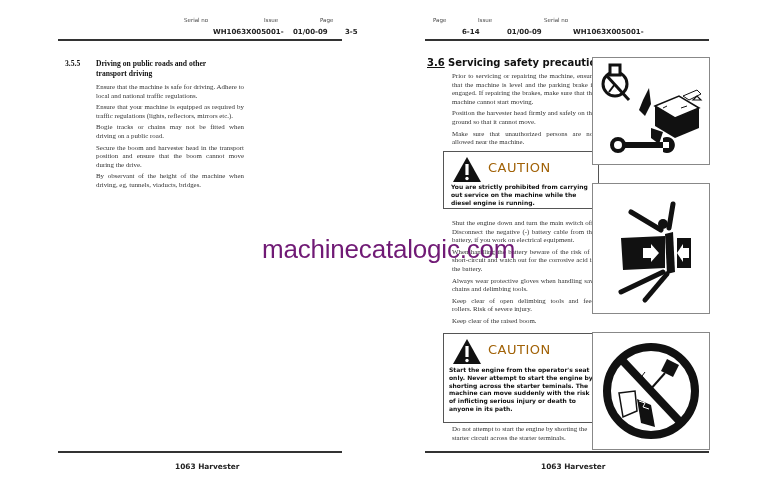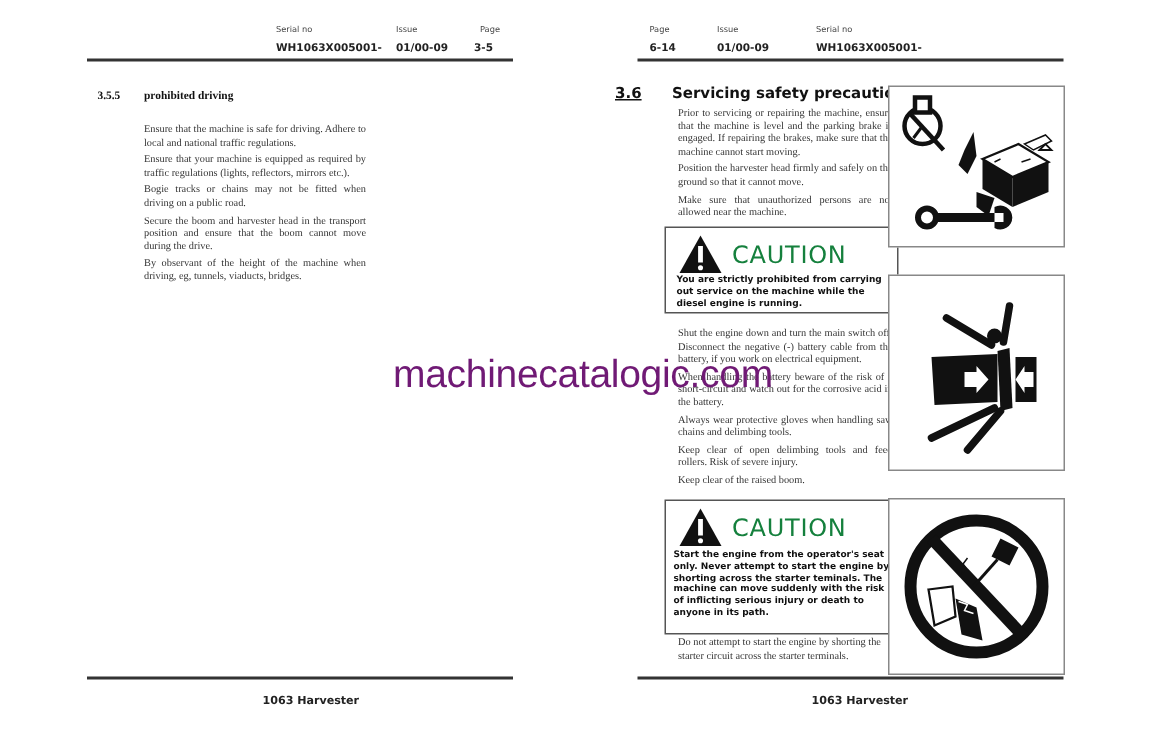--- a/index.html
+++ b/index.html
@@ -1,46 +1,47 @@
 <!DOCTYPE html>
 <html><head>
 <meta charset="utf-8">
 <style>
   html,body{margin:0;padding:0;background:#fff;}
   body{width:768px;height:497px;position:relative;overflow:hidden;font-family:"DejaVu Serif",serif;color:#222;}
   .abs{position:absolute;}
   .hdr-lbl{font-family:"DejaVu Sans",sans-serif;font-size:5.5px;color:#444;}
-  .hdr-val{font-family:"DejaVu Sans",sans-serif;font-size:7px;font-weight:bold;color:#222;}
+  .hdr-val{font-family:"DejaVu Sans",sans-serif;font-size:7px;font-weight:bold;color:#222;margin-left:29px;}
   .rule{position:absolute;height:2px;background:#333;}
   .h2{font-family:Liberation Serif, serif;font-weight:bold;font-size:7.6px;color:#111;line-height:9.5px;}
   .h1{font-family:"DejaVu Sans",sans-serif;font-weight:bold;font-size:10px;color:#111;}
   .para{font-family:"Liberation Serif",serif;font-size:6.9px;line-height:8.6px;color:#333;text-align:justify;margin:0 0 3px 0;}
   .caution{position:absolute;border:1px solid #555;background:#fff;}
-  .caution .ctitle{font-family:"DejaVu Sans",sans-serif;font-size:16px;font-weight:500;color:#15803d;position:absolute;letter-spacing:0.5px;}
+  .caution .ctitle{font-family:"DejaVu Sans",sans-serif;font-size:13px;font-weight:500;color:#a16207;position:absolute;letter-spacing:0.5px;}
   .caution .ctext{font-family:"DejaVu Sans",sans-serif;font-size:6px;font-weight:bold;line-height:7.8px;color:#111;position:absolute;}
   .pic{position:absolute;border:1px solid #888;background:#fff;}
   .footer{font-family:"DejaVu Sans",sans-serif;font-weight:bold;font-size:7.4px;color:#222;}
   .watermark{font-family:"Liberation Sans",sans-serif;font-weight:normal;font-size:26px;color:#701a75;letter-spacing:-0.2px;}
 </style>
 </head>
 <body>
 
 <div>
 
   <div class="abs hdr-lbl" style="left:184px;top:17px;">Serial no</div>
   <div class="abs hdr-val" style="left:184px;top:28px;">WH1063X005001-</div>
   <div class="abs hdr-lbl" style="left:264px;top:17px;">Issue</div>
   <div class="abs hdr-val" style="left:264px;top:28px;">01/00-09</div>
   <div class="abs hdr-lbl" style="left:320px;top:17px;">Page</div>
   <div class="abs hdr-val" style="left:316px;top:28px;">3-5</div>
   <div class="rule" style="left:58px;top:39px;width:284px;"></div>
 
   <div class="abs h2" style="left:65px;top:59px;">3.5.5</div>
   <div class="abs h2" style="left:96px;top:59px;width:180px;">
-    <div>prohibited driving</div>
+    <div>Driving on public roads and other</div>
+    <div>transport driving</div>
   </div>
   <div class="abs" style="left:96px;top:83px;width:148px;">
     <p class="para">Ensure that the machine is safe for driving. Adhere to local and national traffic regulations.</p>
     <p class="para">Ensure that your machine is equipped as required by traffic regulations (lights, reflectors, mirrors etc.).</p>
     <p class="para">Bogie tracks or chains may not be fitted when driving on a public road.</p>
     <p class="para">Secure the boom and harvester head in the transport position and ensure that the boom cannot move during the drive.</p>
     <p class="para">By observant of the height of the machine when driving, eg, tunnels, viaducts, bridges.</p>
   </div>
 
   <div class="rule" style="left:58px;top:451px;width:284px;"></div>
@@ -50,21 +51,21 @@
 <div>
 
   <div class="abs hdr-lbl" style="left:433px;top:17px;">Page</div>
   <div class="abs hdr-val" style="left:433px;top:28px;">6-14</div>
   <div class="abs hdr-lbl" style="left:478px;top:17px;">Issue</div>
   <div class="abs hdr-val" style="left:478px;top:28px;">01/00-09</div>
   <div class="abs hdr-lbl" style="left:544px;top:17px;">Serial no</div>
   <div class="abs hdr-val" style="left:544px;top:28px;">WH1063X005001-</div>
   <div class="rule" style="left:425px;top:39px;width:284px;"></div>
 
-  <div class="abs h1" style="left:410px;top:57px;text-decoration:underline;">3.6</div>
+  <div class="abs h1" style="left:427px;top:57px;text-decoration:underline;">3.6</div>
   <div class="abs h1" style="left:448px;top:57px;">Servicing safety precautions</div>
 
   <div class="abs" style="left:452px;top:72px;width:143px;">
     <p class="para">Prior to servicing or repairing the machine, ensure that the machine is level and the parking brake is engaged. If repairing the brakes, make sure that the machine cannot start moving.</p>
     <p class="para">Position the harvester head firmly and safely on the ground so that it cannot move.</p>
     <p class="para">Make sure that unauthorized persons are not allowed near the machine.</p>
   </div>
 
   <div class="caution" style="left:443px;top:151px;width:154px;height:56px;">
     <svg class="abs" style="left:8px;top:4px;" width="30" height="27" viewBox="0 0 30 27">

